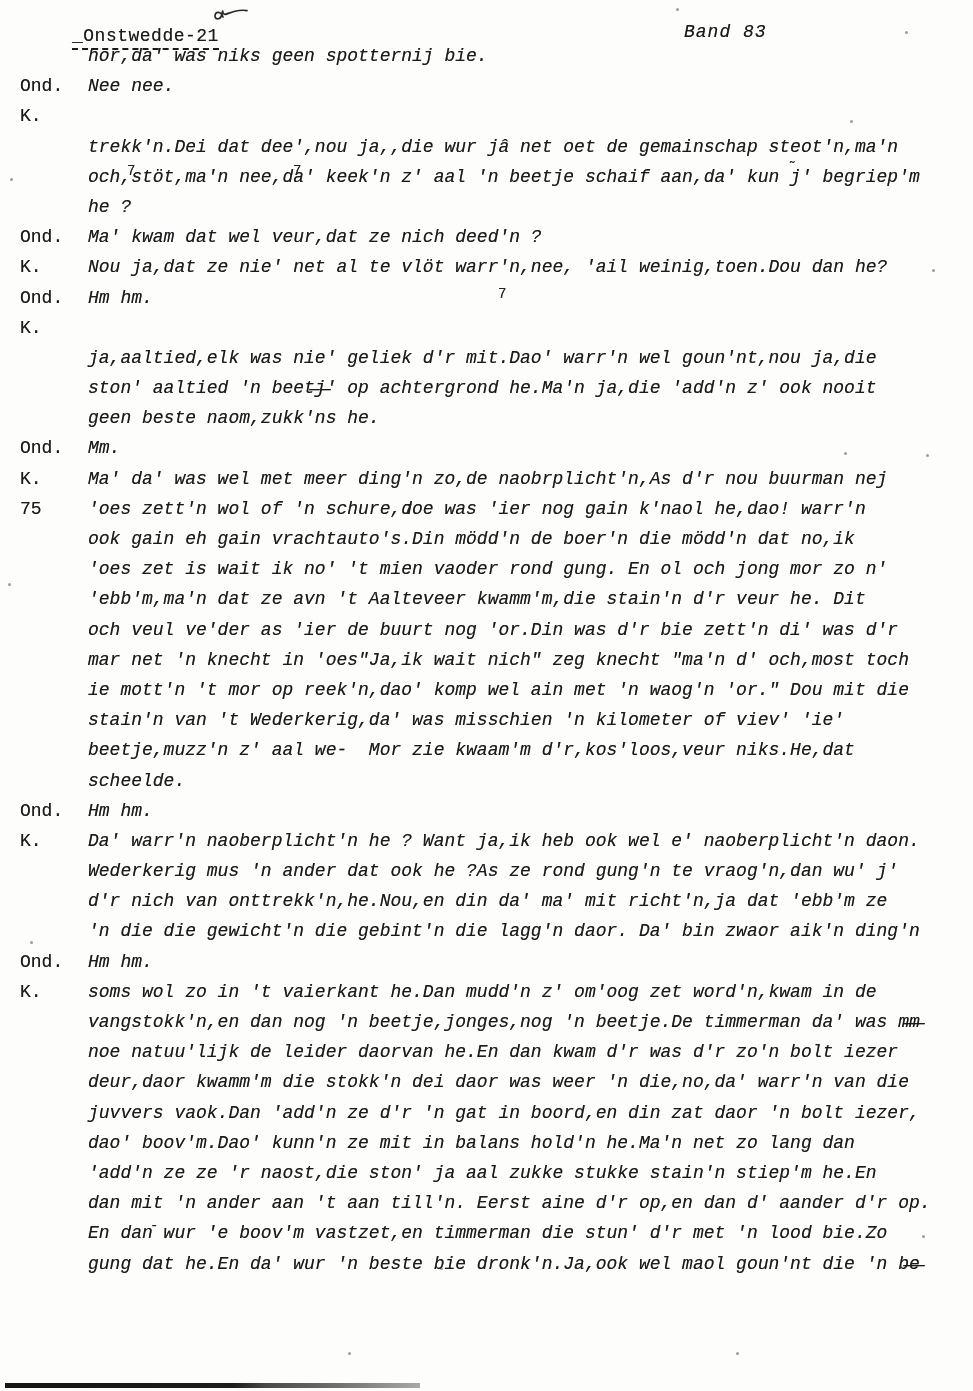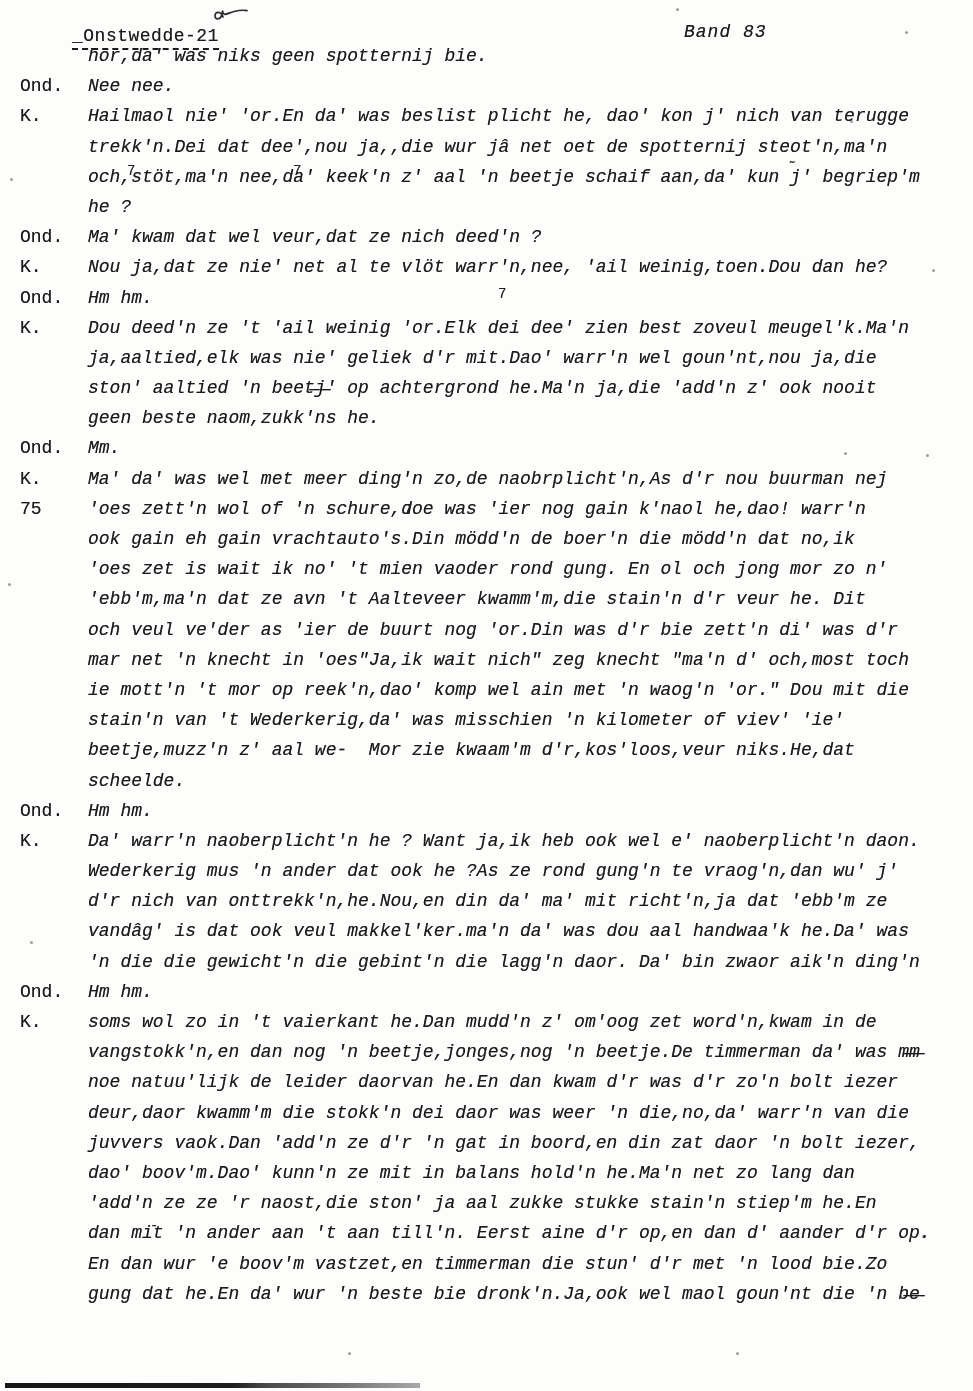--- a/index.html
+++ b/index.html
@@ -52,48 +52,47 @@
     <svg width="38" height="22" viewBox="0 0 38 22">
       <path d="M11,14 C9,8 3,8 3,13 C3,17 9,17 10,11 C10.5,8 10.5,7 11,9.5 C12,13.5 16,10 22,8.5 C27,7.3 32,7 35,7.6" fill="none" stroke="#2a2a2a" stroke-width="1.7" stroke-linecap="round"></path>
     </svg>
   </span>
 
   <span class="header-right">Band 83</span>
 
   <div class="lines" id="lines">
       <div class="row"><span class="txt">hor,da' was niks geen spotternij bie.</span></div>
       <div class="row"><span class="lab">Ond.</span><span class="txt">Nee nee.</span></div>
-      <div class="row"><span class="lab">K.</span><span class="txt">Hailmaol nie' 'or.En da' was beslist plicht he, dao' kon j' nich van terugge</span></div>
-      <div class="row"><span class="txt">trekk'n.Dei dat dee',nou ja,,die wur jâ net oet de spotternij steot'n,ma'n</span></div>
+      <div class="row"><span class="lab">K.</span></div>
+      <div class="row"><span class="txt">trekk'n.Dei dat dee',nou ja,,die wur jâ net oet de gemainschap steot'n,ma'n</span></div>
       <div class="row"><span class="txt">och,stöt,ma'n nee,da' keek'n z' aal 'n beetje schaif aan,da' kun j' begriep'm</span></div>
       <div class="row"><span class="txt">he ?</span></div>
       <div class="row"><span class="lab">Ond.</span><span class="txt">Ma' kwam dat wel veur,dat ze nich deed'n ?</span></div>
       <div class="row"><span class="lab">K.</span><span class="txt">Nou ja,dat ze nie' net al te vlöt warr'n,nee, 'ail weinig,toen.Dou dan he?</span></div>
       <div class="row"><span class="lab">Ond.</span><span class="txt">Hm hm.</span></div>
-      <div class="row"><span class="lab">K.</span><span class="txt">Dou deed'n ze 't 'ail weinig 'or.Elk dei dee' zien best zoveul meugel'k.Ma'n</span></div>
+      <div class="row"><span class="lab">K.</span></div>
       <div class="row"><span class="txt">ja,aaltied,elk was nie' geliek d'r mit.Dao' warr'n wel goun'nt,nou ja,die</span></div>
       <div class="row"><span class="txt">ston' aaltied 'n beet̶j̶' op achtergrond he.Ma'n ja,die 'add'n z' ook nooit</span></div>
       <div class="row"><span class="txt">geen beste naom,zukk'ns he.</span></div>
       <div class="row"><span class="lab">Ond.</span><span class="txt">Mm.</span></div>
       <div class="row"><span class="lab">K.</span><span class="txt">Ma' da' was wel met meer ding'n zo,de naobrplicht'n,As d'r nou buurman nej</span></div>
       <div class="row"><span class="lab">75</span><span class="txt">'oes zett'n wol of 'n schure,doe was 'ier nog gain k'naol he,dao! warr'n</span></div>
       <div class="row"><span class="txt">ook gain eh gain vrachtauto's.Din mödd'n de boer'n die mödd'n dat no,ik</span></div>
       <div class="row"><span class="txt">'oes zet is wait ik no' 't mien vaoder rond gung. En ol och jong mor zo n'</span></div>
       <div class="row"><span class="txt">'ebb'm,ma'n dat ze avn 't Aalteveer kwamm'm,die stain'n d'r veur he. Dit</span></div>
       <div class="row"><span class="txt">och veul ve'der as 'ier de buurt nog 'or.Din was d'r bie zett'n di' was d'r</span></div>
       <div class="row"><span class="txt">mar net 'n knecht in 'oes"Ja,ik wait nich" zeg knecht "ma'n d' och,most toch</span></div>
       <div class="row"><span class="txt">ie mott'n 't mor op reek'n,dao' komp wel ain met 'n waog'n 'or." Dou mit die</span></div>
       <div class="row"><span class="txt">stain'n van 't Wederkerig,da' was misschien 'n kilometer of viev' 'ie'</span></div>
       <div class="row"><span class="txt">beetje,muzz'n z' aal we-  Mor zie kwaam'm d'r,kos'loos,veur niks.He,dat</span></div>
       <div class="row"><span class="txt">scheelde.</span></div>
       <div class="row"><span class="lab">Ond.</span><span class="txt">Hm hm.</span></div>
       <div class="row"><span class="lab">K.</span><span class="txt">Da' warr'n naoberplicht'n he ? Want ja,ik heb ook wel e' naoberplicht'n daon.</span></div>
       <div class="row"><span class="txt">Wederkerig mus 'n ander dat ook he ?As ze rond gung'n te vraog'n,dan wu' j'</span></div>
       <div class="row"><span class="txt">d'r nich van onttrekk'n,he.Nou,en din da' ma' mit richt'n,ja dat 'ebb'm ze</span></div>
-      <div class="row"><span class="txt">vandâg' is dat ook veul makkel'ker.ma'n da' was dou aal handwaa'k he.Da' was</span></div>
       <div class="row"><span class="txt">'n die die gewicht'n die gebint'n die lagg'n daor. Da' bin zwaor aik'n ding'n</span></div>
       <div class="row"><span class="lab">Ond.</span><span class="txt">Hm hm.</span></div>
       <div class="row"><span class="lab">K.</span><span class="txt">soms wol zo in 't vaierkant he.Dan mudd'n z' om'oog zet word'n,kwam in de</span></div>
       <div class="row"><span class="txt">vangstokk'n,en dan nog 'n beetje,jonges,nog 'n beetje.De timmerman da' was m̶m̶</span></div>
       <div class="row"><span class="txt">noe natuu'lijk de leider daorvan he.En dan kwam d'r was d'r zo'n bolt iezer</span></div>
       <div class="row"><span class="txt">deur,daor kwamm'm die stokk'n dei daor was weer 'n die,no,da' warr'n van die</span></div>
       <div class="row"><span class="txt">juvvers vaok.Dan 'add'n ze d'r 'n gat in boord,en din zat daor 'n bolt iezer,</span></div>
       <div class="row"><span class="txt">dao' boov'm.Dao' kunn'n ze mit in balans hold'n he.Ma'n net zo lang dan</span></div>
       <div class="row"><span class="txt">'add'n ze ze 'r naost,die ston' ja aal zukke stukke stain'n stiep'm he.En</span></div>
       <div class="row"><span class="txt">dan mit 'n ander aan 't aan till'n. Eerst aine d'r op,en dan d' aander d'r op.</span></div>

